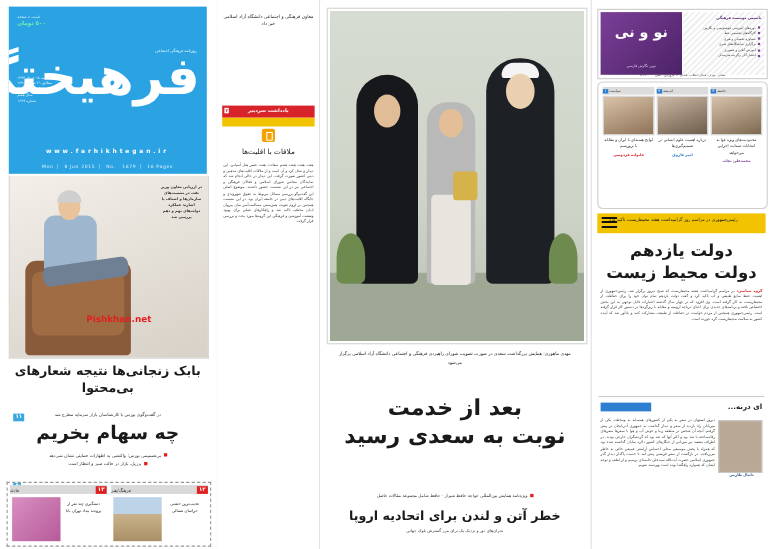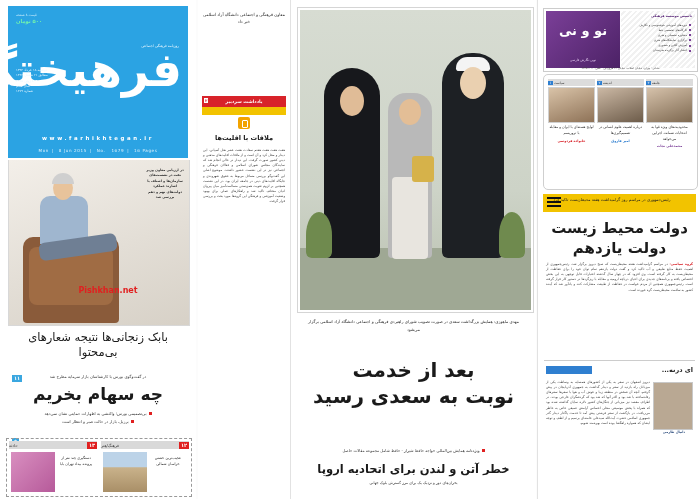--- a/index.html
+++ b/index.html
@@ -36,21 +36,21 @@
   .lp-man-head{position:absolute;left:44px;top:16px;width:20px;height:24px;background:#e8c39b;border-radius:50%;}
   .lp-man-hair{position:absolute;left:43px;top:13px;width:22px;height:11px;background:#cfcfcf;border-radius:11px 11px 0 0;}
   .lp-man-torso{position:absolute;left:31px;top:36px;width:48px;height:48px;background:#9fb6cf;border-radius:10px 10px 0 0;}
   .lp-man-leg{position:absolute;left:30px;top:78px;width:78px;height:18px;background:#6f7f94;border-radius:6px;transform:rotate(-8deg);}
   .lp-sidetext{position:absolute;right:4px;top:8px;width:40px;font-size:3.4px;line-height:1.6;text-align:center;color:#333;font-weight:bold;}
   .watermark{position:absolute;left:44px;top:126px;width:110px;text-align:center;color:#e02020;
              font-size:8px;font-weight:bold;font-family:"DejaVu Sans",sans-serif;}
   .watermark .fa{display:block;font-size:15px;color:#e0202088;margin-bottom:-4px;}
 
   .l-headline{position:absolute;left:10px;top:330px;width:176px;text-align:center;}
-  .l-headline .h{font-size:11.5px;font-weight:normal;line-height:1.3;}
+  .l-headline .h{font-size:11.5px;font-weight:bold;line-height:1.3;}
   .l-kicker{position:absolute;left:10px;top:374px;width:176px;text-align:center;font-size:4px;color:#333;}
   .l-big{position:absolute;left:10px;top:384px;width:176px;text-align:center;font-size:17px;font-weight:bold;}
   .l-bullets{position:absolute;left:14px;top:410px;width:168px;font-size:4px;line-height:1.9;text-align:center;color:#333;}
   .l-bullets .b{display:inline-block;width:3px;height:3px;background:#e02020;margin-left:2px;vertical-align:middle;}
 
   .botrow{position:absolute;left:6px;top:438px;width:184px;height:57px;
           border:1px dashed #999;padding:0;}
   .botcard{position:absolute;top:2px;width:88px;height:53px;}
   .botcard.r{right:2px;}
   .botcard.l{left:2px;}
@@ -65,21 +65,21 @@
   .midcol{position:absolute;left:198px;top:0;width:92px;height:499px;background:#fff;border-right:1px solid #e2e2e2;}
   .mc-kicker{position:absolute;left:4px;top:12px;width:84px;text-align:center;font-size:4.2px;line-height:1.6;color:#222;}
   .mc-hl{position:absolute;left:4px;top:30px;width:84px;text-align:center;font-size:11px;font-weight:bold;line-height:1.35;}
   .mc-mark{position:absolute;left:6px;top:82px;}
   .editor-band{position:absolute;left:4px;top:96px;width:84px;height:11px;background:#d8232a;color:#fff;
                font-size:4.6px;font-weight:bold;display:flex;align-items:center;justify-content:center;}
   .editor-band .num{position:absolute;left:2px;top:1.5px;background:#fff;color:#d8232a;font-size:4px;padding:0 1px;}
   .yellow-band{position:absolute;left:4px;top:107px;width:84px;height:8px;background:#f2c300;}
   .lock-ico{position:absolute;left:40px;top:117px;width:12px;height:12px;background:#f2a300;border-radius:2px;}
   .lock-ico:after{content:"";position:absolute;left:4px;top:3px;width:4px;height:6px;border:1px solid #fff;border-radius:1px;}
-  .mc-sub{position:absolute;left:4px;top:134px;width:84px;text-align:center;font-size:6.6px;font-weight:bold;}
+  .mc-sub{position:absolute;left:4px;top:134px;width:84px;text-align:center;font-size:6.6px;font-weight:normal;}
   .mc-body{position:absolute;left:5px;top:148px;width:82px;height:340px;}
 
   
   .centermain{position:absolute;left:291px;top:0;width:245px;height:499px;background:#fff;}
   .cm-photo{position:absolute;left:7px;top:8px;width:231px;height:300px;overflow:hidden;
             border:2px solid #fff;box-shadow:0 0 0 1px #d5d5d5;background:#cfd6c8;}
   .ph-wall{position:absolute;inset:0;background:linear-gradient(180deg,#d7dcd2 0%,#cdd3c7 60%,#b9c0b0 100%);}
   .ph-floor{position:absolute;left:0;bottom:0;width:100%;height:62px;background:#9fa894;}
   .ph-fig{position:absolute;bottom:52px;}
   .ph-chador{left:24px;width:56px;height:190px;background:#17181c;border-radius:28px 28px 6px 6px;}
@@ -329,22 +329,22 @@
         <div class="au-name purple">محمدعلی نجات</div>
       </div>
     </div>
 
     <div class="yband">
       <div class="bars"></div>
       <div class="txt">رئیس‌جمهوری در مراسم روز گرامیداشت هفته محیط‌زیست تاکید کرد</div>
     </div>
 
     <div class="r-hl">
+      <div class="h">دولت یازدهم</div>
       <div class="h">دولت محیط زیست</div>
-      <div class="h">دولت یازدهم</div>
     </div>
 
     <div class="r-body body-txt">
       <span class="lede">گروه سیاسی:</span>
       <span>در مراسم گرامیداشت هفته محیط‌زیست که صبح دیروز برگزار شد، رئیس‌جمهوری از اهمیت حفظ منابع طبیعی و آب تاکید کرد و گفت دولت یازدهم تمام توان خود را برای حفاظت از محیط‌زیست به کار گرفته است. وی افزود که در چهار سال گذشته اعتبارات قابل توجهی به این بخش اختصاص یافته و برنامه‌های جدیدی برای احیای دریاچه ارومیه و مقابله با ریزگردها در دستور کار قرار گرفته است. رئیس‌جمهوری همچنین از مردم خواست در حفاظت از طبیعت مشارکت کنند و یادآور شد که آینده کشور به سلامت محیط‌زیست گره خورده است.</span>
     </div>
     <div style="position:absolute;left:8px;top:352px;">
       <span class="bluebox"></span>
     </div>
 

